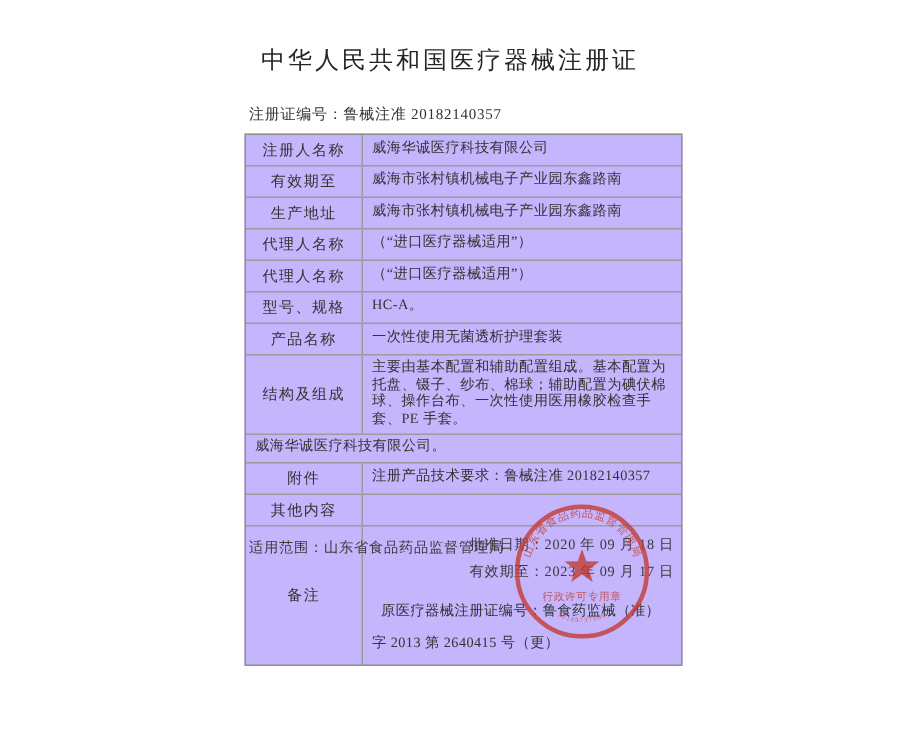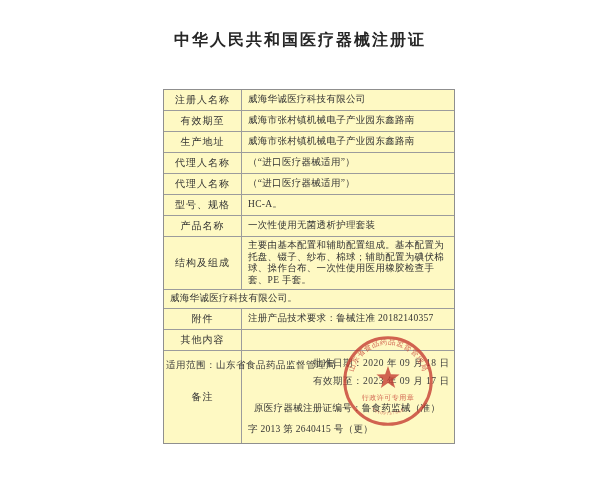--- a/index.html
+++ b/index.html
@@ -7,32 +7,32 @@
     position:relative;
     width:600px;height:500px;
     background:#ffffff;
     overflow:hidden;
     font-family:"Liberation Serif","DejaVu Serif",serif;
     color:#2e2e2e;
   }
   .title{
     position:absolute;left:0;top:30px;width:600px;
     text-align:center;
-    font-size:16px;font-weight:700;letter-spacing:2px;
+    font-size:16px;font-weight:400;letter-spacing:2px;
     color:#262626;
   }
   .cert-no{
     position:absolute;left:166px;top:69px;
     font-size:10px;letter-spacing:0.5px;color:#333;
   }
   .cert-table{
     position:absolute;left:163px;top:89px;width:292px;
     border:1px solid #8f8f8f;
     box-sizing:border-box;
-    background:#fef9c3;
+    background:#c4b5fd;
   }
   .row{display:flex;border-top:1px solid #9c9c9c;}
   .row:first-child{border-top:none;}
   .row .lbl{
     width:78px;min-height:20px;box-sizing:border-box;
     display:flex;align-items:center;justify-content:center;
     border-right:1px solid #9c9c9c;
     font-size:10px;letter-spacing:1px;color:#333;
     padding:2px 2px;text-align:center;
   }
@@ -60,20 +60,21 @@
   .stamp svg{width:100%;height:100%;}
   .stamp text{fill:#c53a30;font-family:"Liberation Serif","DejaVu Serif",serif;}
 </style>
 </head>
 <body>
 
 <div class="page">
 
   <div class="title">中华人民共和国医疗器械注册证</div>
 
+  <div class="cert-no">注册证编号：鲁械注准 20182140357</div>
 
   <div class="cert-table">
     <div class="row">
       <div class="lbl">注册人名称</div>
       <div class="val">威海华诚医疗科技有限公司</div>
     </div>
     <div class="row">
       <div class="lbl">有效期至</div>
       <div class="val">威海市张村镇机械电子产业园东鑫路南</div>
     </div>

